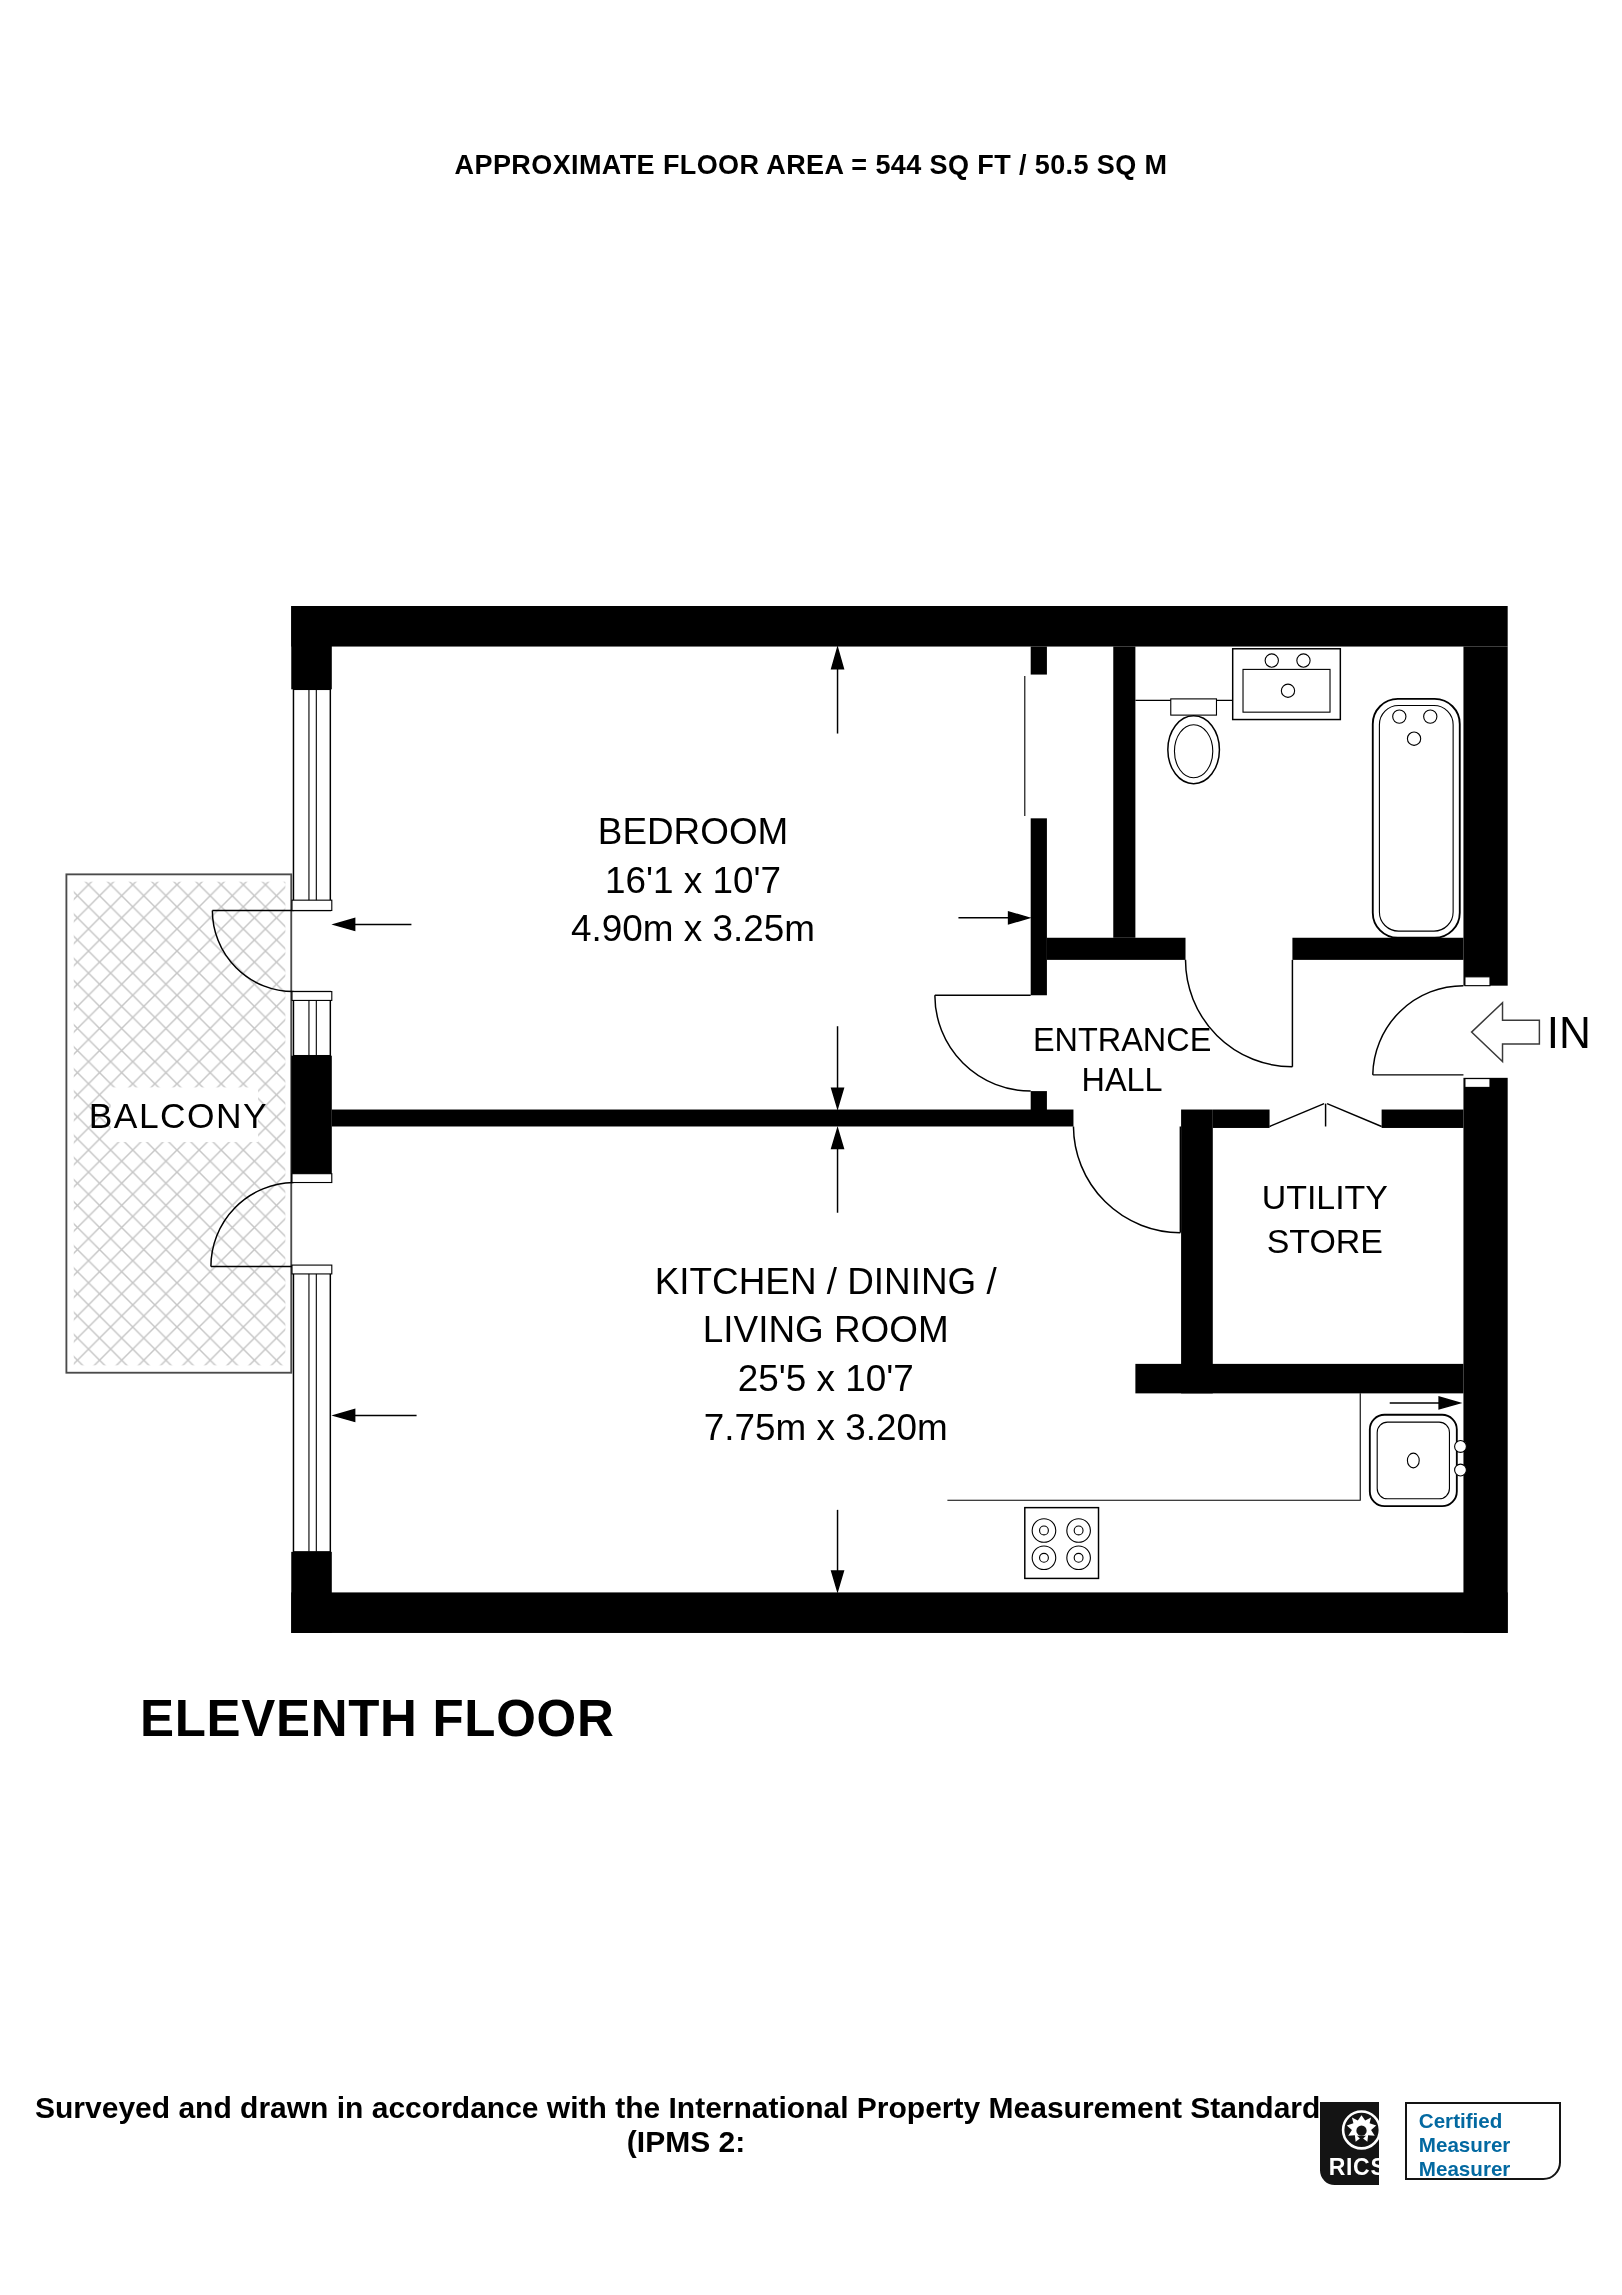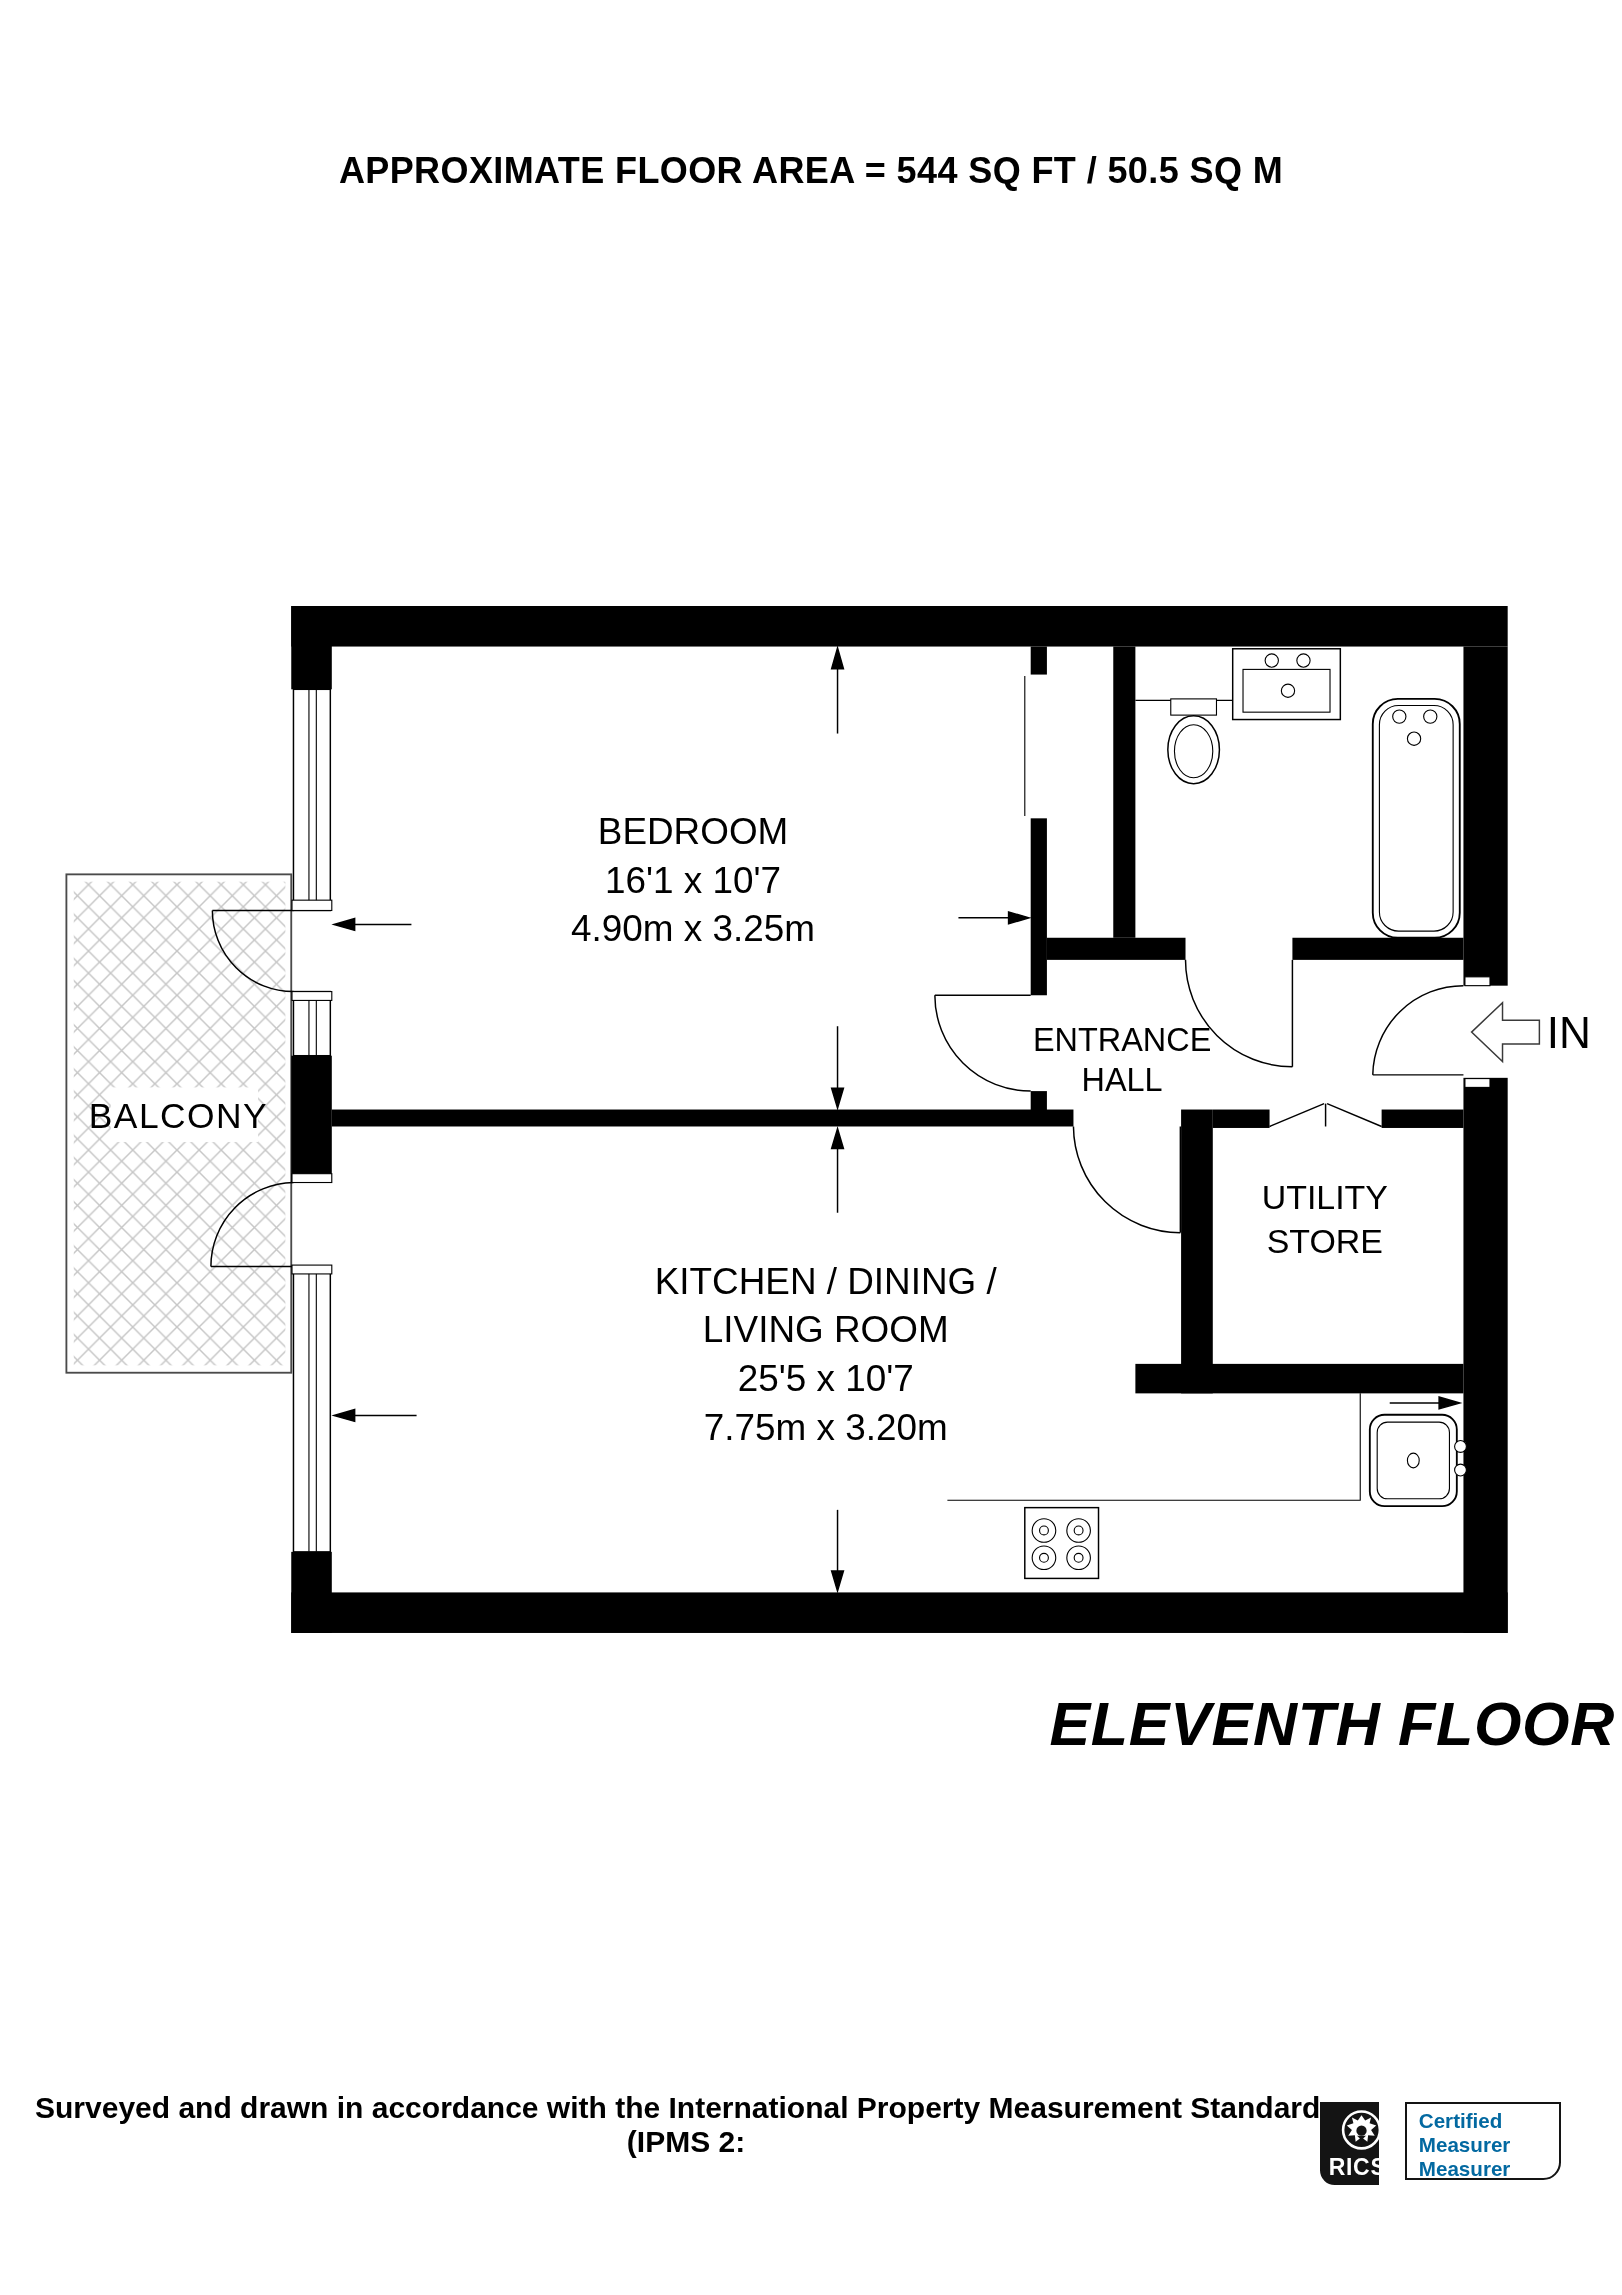--- a/index.html
+++ b/index.html
@@ -1,22 +1,22 @@
 <!DOCTYPE html>
 <html style="font-size:11.8px"><head>
 <meta charset="utf-8">
 <style>
   html,body{margin:0;padding:0;background:#fff;}
   .page{position:relative;width:1622px;height:2295px;background:#fff;overflow:hidden;
         font-family:"Liberation Sans",sans-serif;color:#000;}
   .title{position:absolute;left:0;top:150px;width:1622px;text-align:center;
-         font-size:36px;font-weight:bold;letter-spacing:0.4px;}
+         font-size:27px;font-weight:bold;letter-spacing:0.4px;}
   .plan-svg{position:absolute;left:0;top:0;}
-  .floor-label{position:absolute;left:140px;top:1689px;width:1475px;text-align:right;
-         font-size:61px;font-weight:bold;letter-spacing:0.7px;font-style:italic;}
+  .floor-label{position:absolute;left:140px;top:1689px;width:1475px;text-align:left;
+         font-size:51px;font-weight:bold;letter-spacing:0.7px;}
   .footer{position:absolute;left:0;top:2091px;width:1372px;text-align:center;
          font-size:30px;font-weight:bold;line-height:34px;}
   .badge{position:absolute;left:1320px;top:2102px;width:243px;height:83px;}
   .badge-black{position:absolute;left:0;top:0;width:59px;height:83px;background:#141414;
          border-radius:0 0 0 14.7px;}
   .badge-rics{position:absolute;left:0;bottom:4.4px;width:83px;text-align:center;color:#fff;
          font-size:23px;font-weight:bold;letter-spacing:0.7px;}
   .badge-rics sup{font-size:9.6px;}
   .badge-panel{position:absolute;left:85px;top:0;width:156px;height:78px;background:#fff;
          border:2.2px solid #141414;border-radius:0 0 17.7px 0;box-sizing:border-box;}

